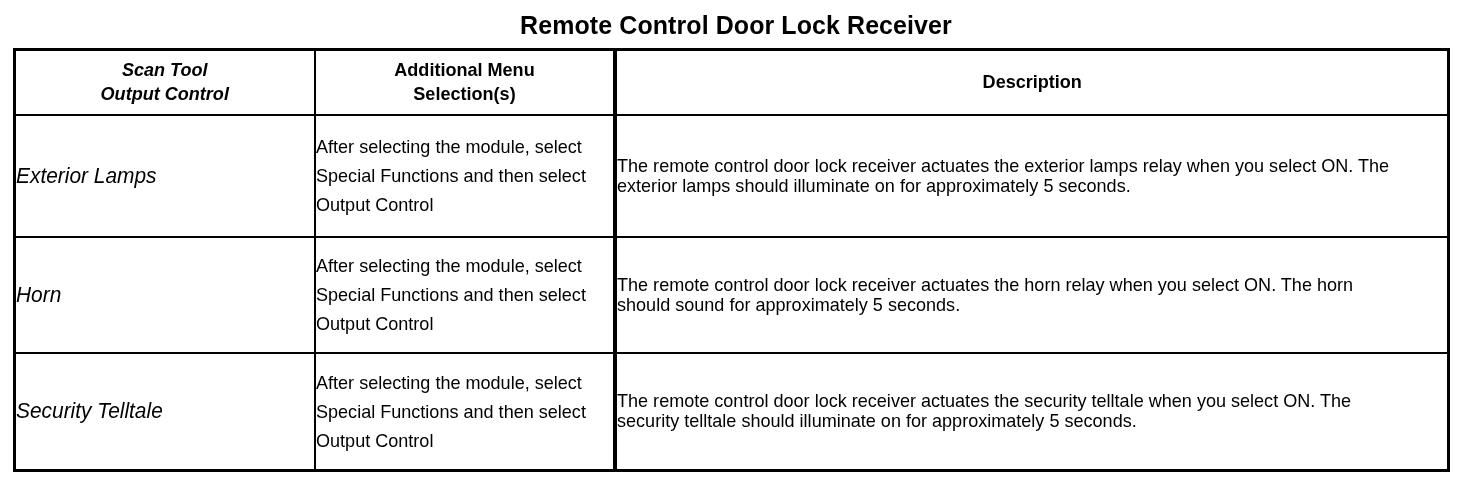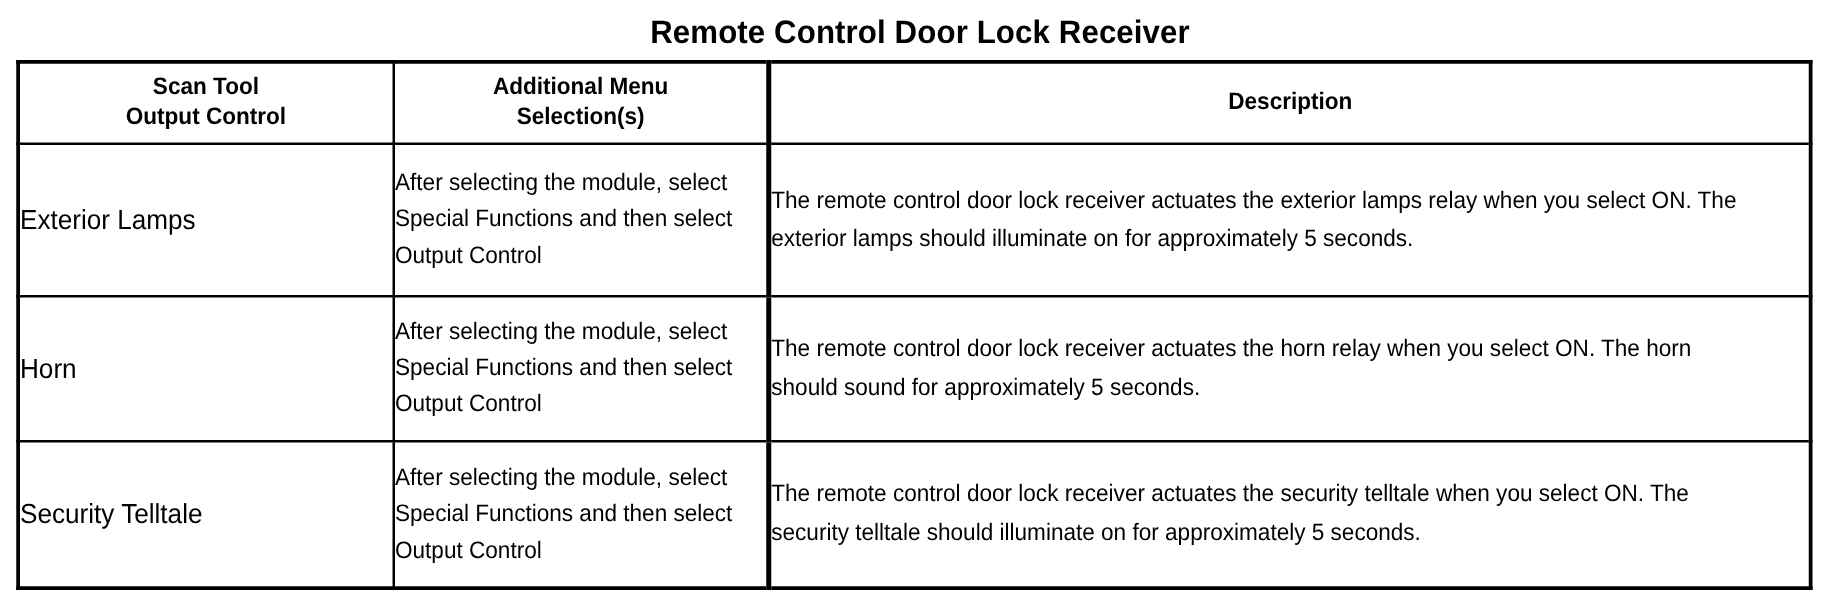--- a/index.html
+++ b/index.html
@@ -61,21 +61,21 @@
 
   table.spec-table td,
   table.spec-table th {
     border: 2px solid #000;
     padding: 0;
     vertical-align: middle;
     background: #fff;
   }
 
   
-  .col-a { border-right-width: 2px !important; }
+  .col-a { border-right-width: 2px !important; font-style: italic; }
   .col-b { border-right-width: 4px !important; }
 
   
   tr.head-row { height: 65px; }
 
   th.hdr {
     text-align: center;
     font-weight: bold;
     font-size: 19px;
     line-height: 24px;
@@ -99,21 +99,21 @@
   }
   td.cell-menu {
     font-size: 19px;
     line-height: 29px;
     padding: 8px 8px 8px 14px;
     vertical-align: top;
     margin-top: 12px;
   }
   td.cell-desc {
     font-size: 19px;
-    line-height: 31px;
+    line-height: 20px;
     padding: 8px 14px 8px 18px;
     vertical-align: middle;
     margin-left: 34px;
   }
 
   .cell-name span,
   .cell-menu span,
   .cell-desc span {
     display: block;
     transform: scaleX(0.95);

